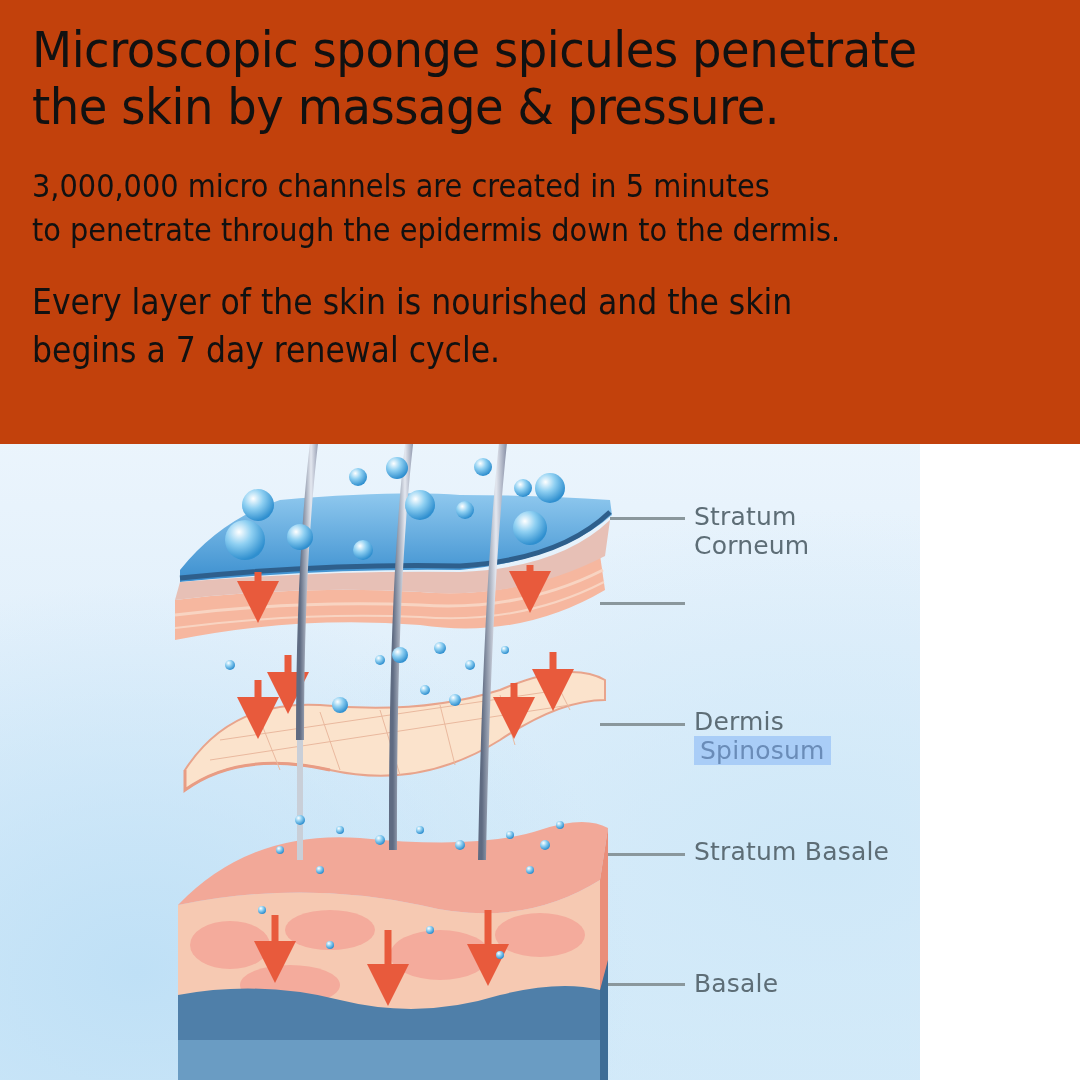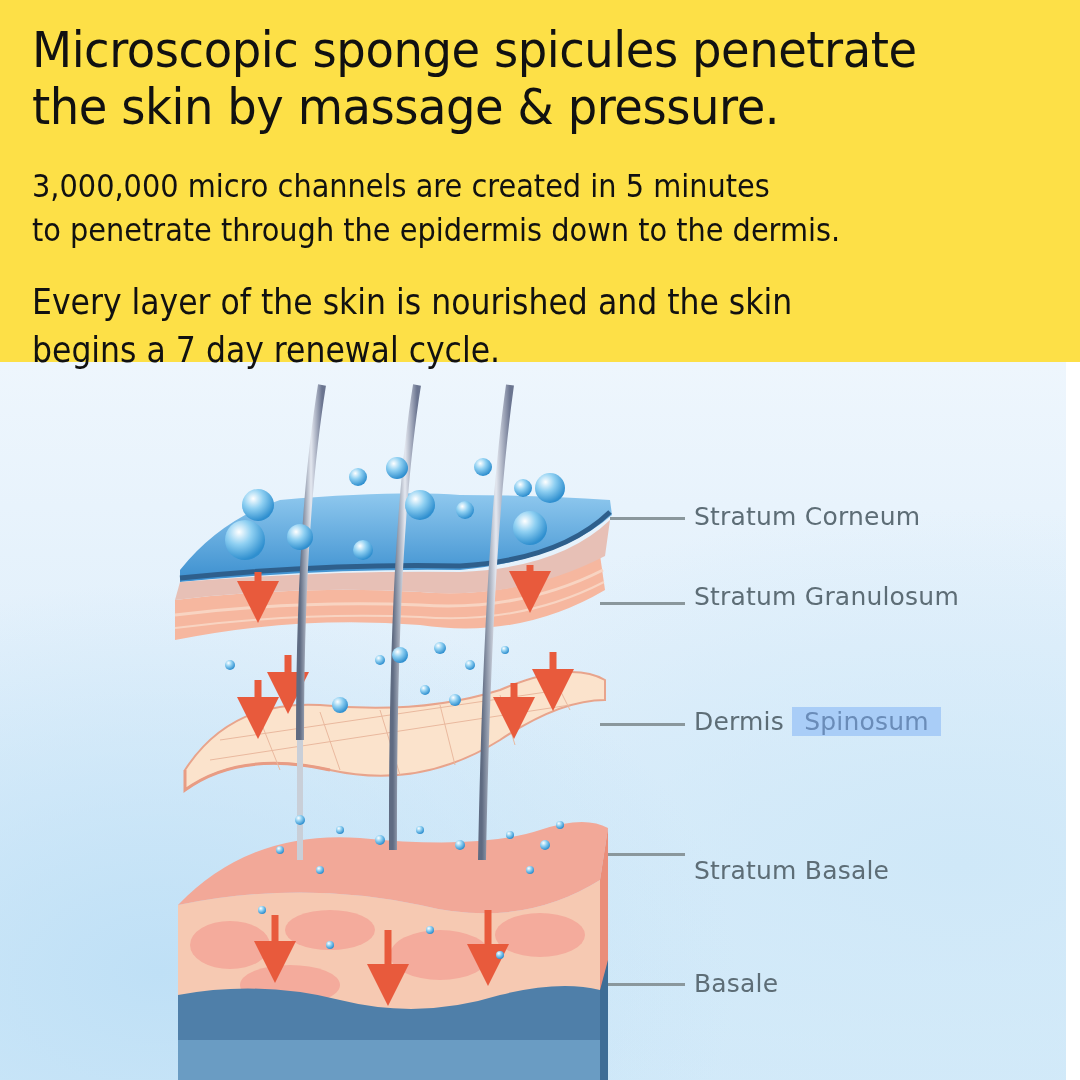--- a/index.html
+++ b/index.html
@@ -1,28 +1,28 @@
 <!DOCTYPE html>
 <html><head>
 <meta charset="utf-8">
 <style>
   html,body{margin:0;padding:0;}
   body{width:1080px;height:1080px;position:relative;overflow:hidden;background:#ffffff;font-family:"Liberation Sans",sans-serif;}
-  .header{position:absolute;left:0;top:0;width:1080px;height:362px;background:#fde047;z-index:2;}
+  .header{position:absolute;left:0;top:0;width:1080px;height:444px;background:#c2410c;z-index:2;}
   .title{position:absolute;left:32px;top:22px;font-size:50px;line-height:57px;color:#111;letter-spacing:-0.5px;font-family:"DejaVu Sans",sans-serif;font-weight:normal;transform:scaleX(0.93);transform-origin:left top;width:1080px;}
   .sub1{position:absolute;left:32px;top:164px;font-size:32px;line-height:44px;color:#111;font-family:"DejaVu Sans",sans-serif;transform:scaleX(0.90);transform-origin:left top;width:1100px;}
   .sub2{position:absolute;left:32px;top:278px;font-size:35px;line-height:48px;color:#111;font-family:"DejaVu Sans",sans-serif;transform:scaleX(0.90);transform-origin:left top;width:1000px;}
-  .illus{position:absolute;left:0;top:362px;width:1066px;height:718px;
+  .illus{position:absolute;left:0;top:362px;width:920px;height:718px;
     background:radial-gradient(ellipse at 15% 85%, #bfe0f6 0%, rgba(191,224,246,0) 45%),
                radial-gradient(ellipse at 90% 70%, #cfe8f8 0%, rgba(207,232,248,0) 50%),
                linear-gradient(180deg,#eef6fd 0%,#e2f0fb 40%,#d3eaf9 100%);}
   svg{position:absolute;left:0;top:0;}
   .label{position:absolute;font-family:"DejaVu Sans",sans-serif;font-size:25px;color:#5d6d76;letter-spacing:0.2px;}
   .leader{position:absolute;height:3px;background:#8a979c;}
-  .hl{background:#a9cdf7;color:#6a8cb8;padding:0 12px;}
+  .hl{background:#a9cdf7;color:#6a8cb8;padding:0 6px;}
 </style>
 </head>
 <body>
 
 <div class="header">
   <div class="title">
     <div>Microscopic sponge spicules penetrate</div>
     <div>the skin by massage &amp; pressure.</div>
   </div>
   <div class="sub1">
@@ -154,26 +154,25 @@
       <circle cx="330" cy="945" r="4"></circle>
         <circle cx="430" cy="930" r="4"></circle>
         <circle cx="500" cy="955" r="4"></circle>
     </g>
   </svg>
 
   <div class="leader" style="left:610px;top:155px;width:75px;"></div>
   <div class="label" style="left:694px;top:140px;">Stratum Corneum</div>
 
   <div class="leader" style="left:600px;top:240px;width:85px;"></div>
-  <div class="label" style="left:694px;top:220px;">Stratum Granulosum</div>
 
   <div class="leader" style="left:600px;top:361px;width:85px;"></div>
   <div class="label" style="left:694px;top:345px;">
     <span>Dermis</span>
     <span class="hl">Spinosum</span>
   </div>
 
   <div class="leader" style="left:608px;top:491px;width:77px;"></div>
-  <div class="label" style="left:694px;top:475px;margin-top:19px;">Stratum Basale</div>
+  <div class="label" style="left:694px;top:475px;">Stratum Basale</div>
 
   <div class="leader" style="left:608px;top:621px;width:77px;"></div>
   <div class="label" style="left:694px;top:607px;">Basale</div>
 </div>
 
 </body></html>

